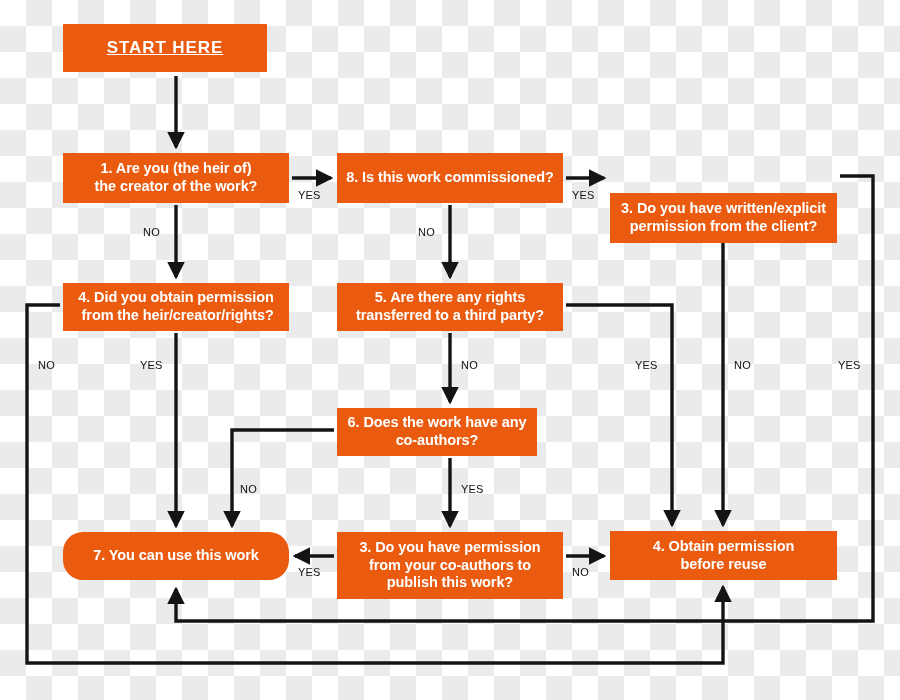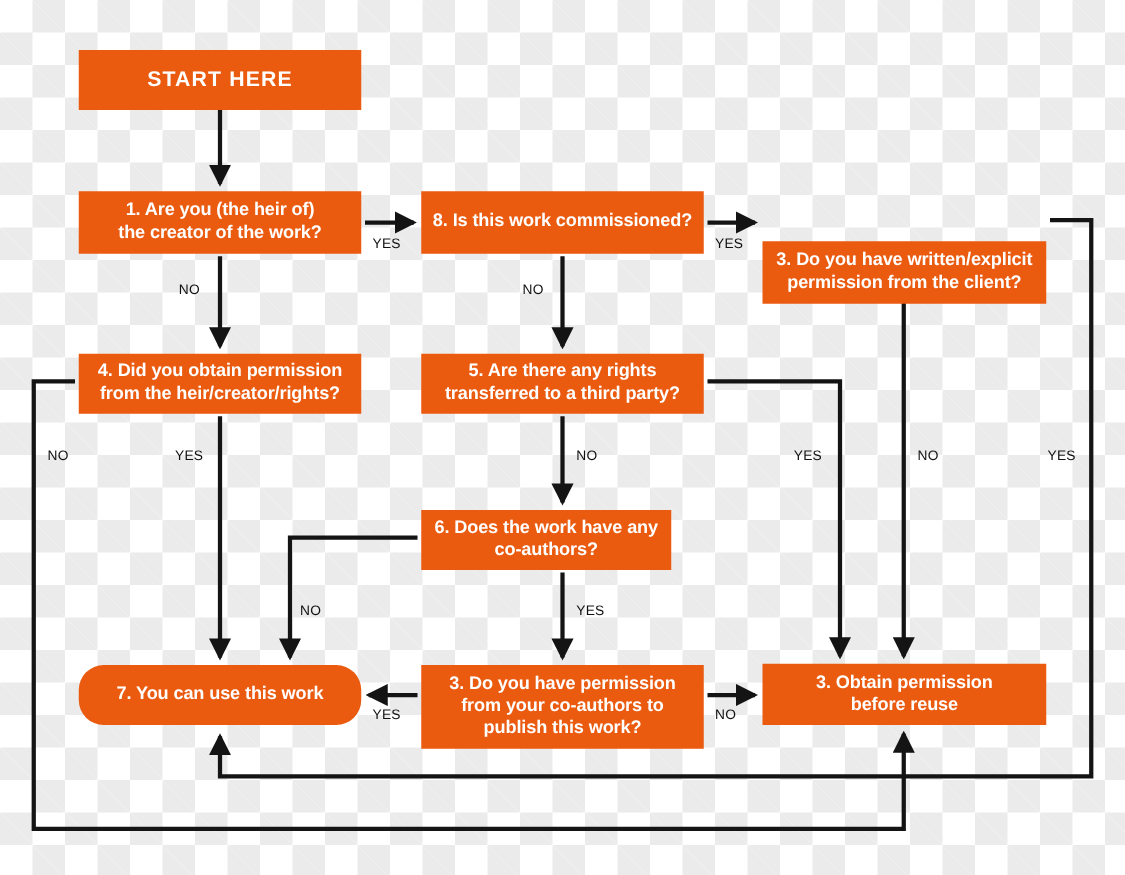--- a/index.html
+++ b/index.html
@@ -100,46 +100,46 @@
       <path d="M 334 430 L 232 430 L 232 526" marker-end="url(#arrow)"></path>
 
       <path d="M 450 458 L 450 526" marker-end="url(#arrow)"></path>
 
       <path d="M 334 556 L 295 556" marker-end="url(#arrow)"></path>
 
       <path d="M 566 556 L 604 556" marker-end="url(#arrow)"></path>
     </g>
   </svg>
 
-  <div class="node start" style="left:63px; top:40px; width:226px; height:48px;">START HERE</div>
+  <div class="node start" style="left:63px; top:24px; width:204px; height:48px;text-decoration:underline;">START HERE</div>
 
   <div class="node" style="left:63px; top:153px; width:226px; height:50px;">1. Are you (the heir of)
 the creator of the work?</div>
 
   <div class="node" style="left:337px; top:153px; width:226px; height:50px;">8. Is this work commissioned?</div>
 
   <div class="node" style="left:610px; top:153px; width:227px; height:50px;margin-top:40px;">3. Do you have written/explicit
 permission from the client?</div>
 
-  <div class="node" style="left:63px; top:283px; width:226px; height:48px;">4. Did you obtain permission
+  <div class="node" style="left:63px; top:283px; width:226px; height:48px;text-align:right;">4. Did you obtain permission
 from the heir/creator/rights?</div>
 
   <div class="node" style="left:337px; top:283px; width:226px; height:48px;">5. Are there any rights
 transferred to a third party?</div>
 
   <div class="node" style="left:337px; top:408px; width:200px; height:48px;">6. Does the work have any
 co-authors?</div>
 
   <div class="node" style="left:63px; top:532px; width:226px; height:48px;border-radius:20px;">7. You can use this work</div>
 
   <div class="node" style="left:337px; top:532px; width:226px; height:67px;">3. Do you have permission
 from your co-authors to
 publish this work?</div>
 
-  <div class="node" style="left:610px; top:531px; width:227px; height:49px;">3. Obtain permission
+  <div class="node" style="left:610px; top:531px; width:227px; height:49px;">4. Obtain permission
 before reuse</div>
 
   <div class="edge-label" style="left:298px; top:189px;">YES</div>
 
   <div class="edge-label" style="left:143px; top:226px;">NO</div>
 
   <div class="edge-label" style="left:572px; top:189px;">YES</div>
 
   <div class="edge-label" style="left:418px; top:226px;">NO</div>
 

